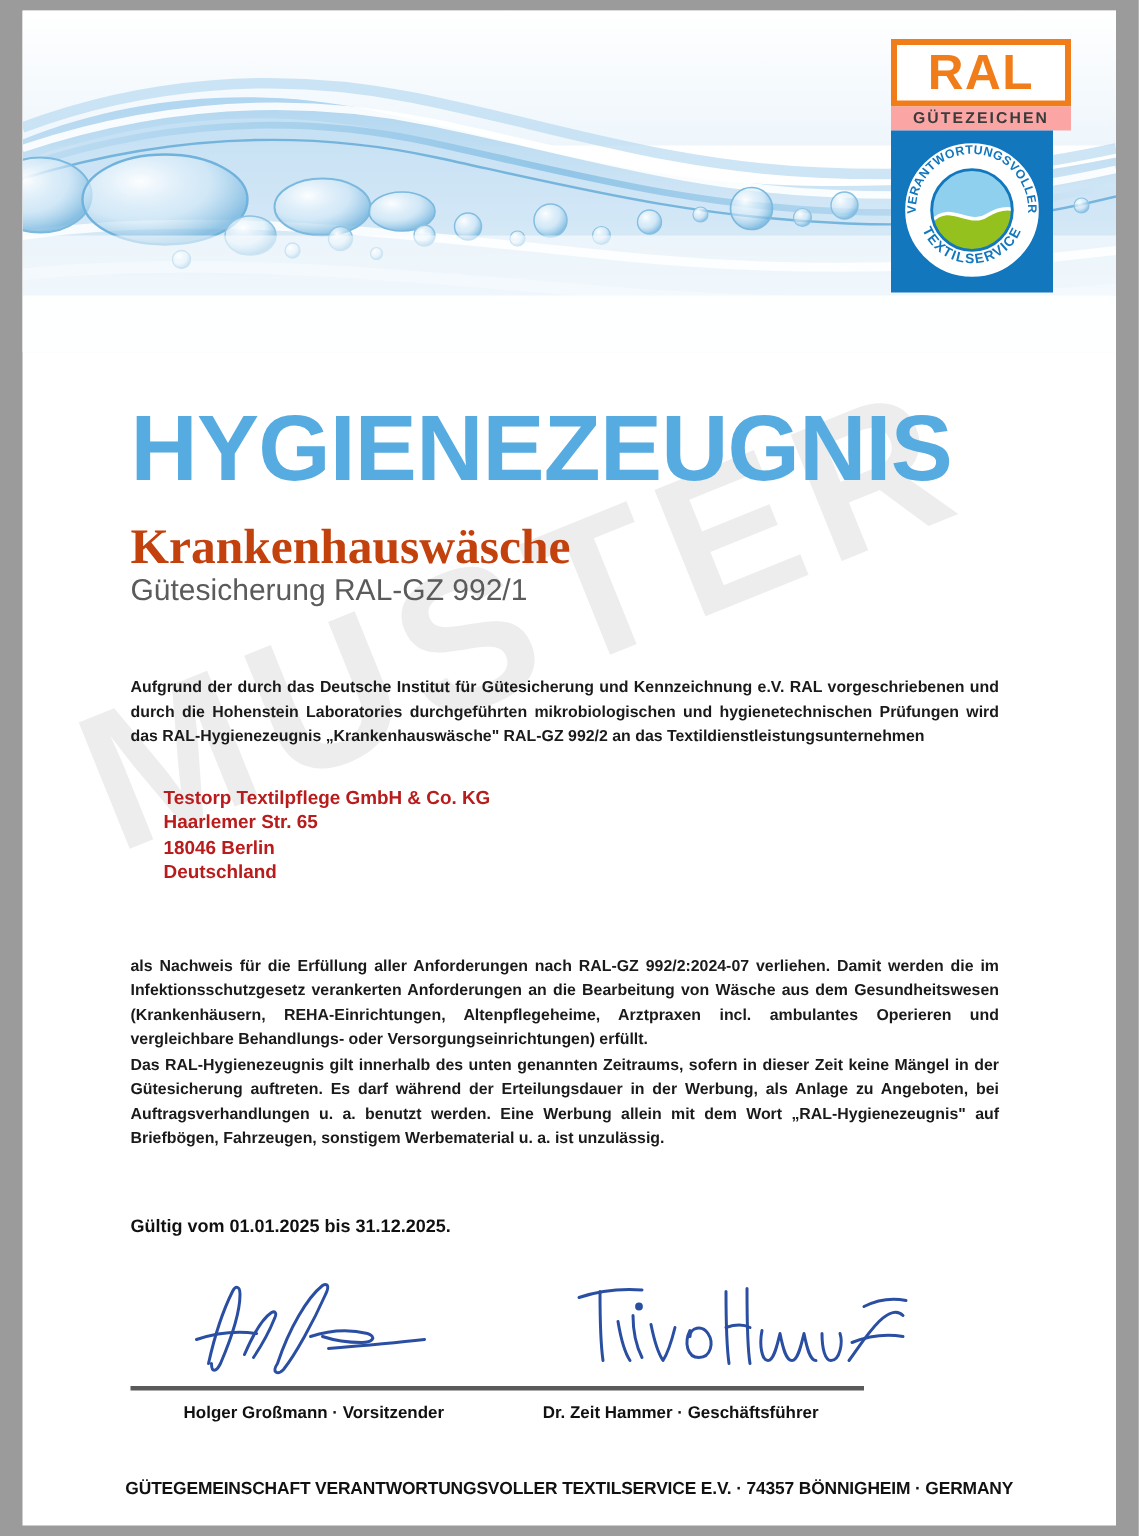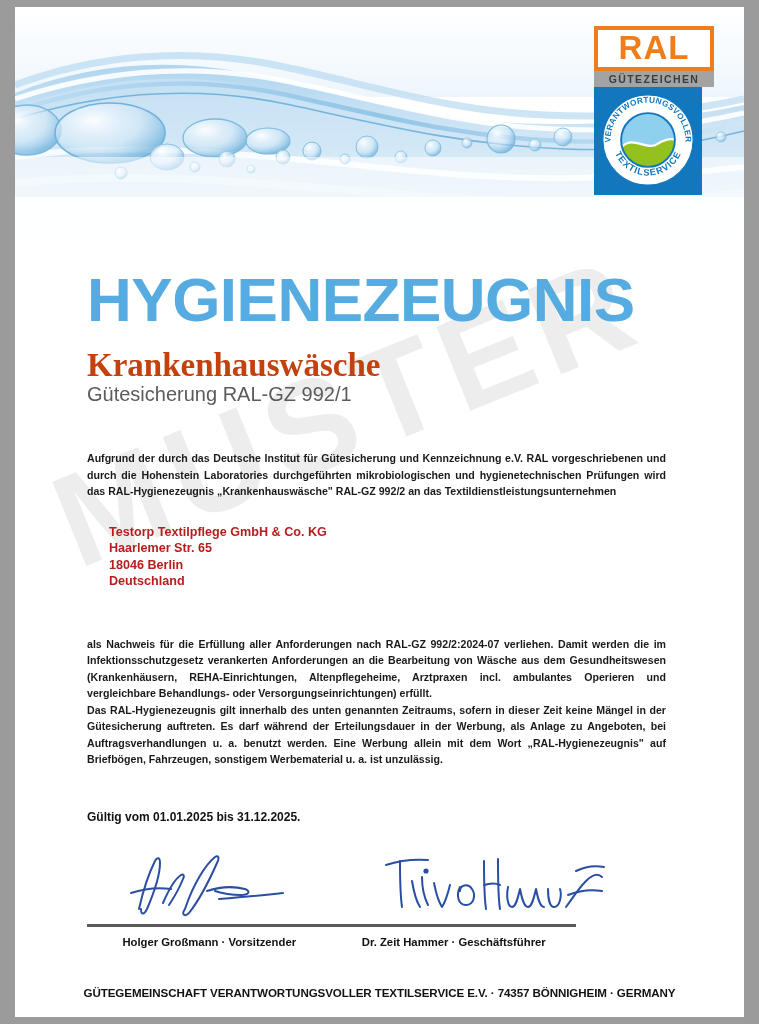--- a/index.html
+++ b/index.html
@@ -54,21 +54,21 @@
   }
   .ral-word {
     font-family: "Liberation Sans", sans-serif;
     font-weight: bold;
     font-size: 33px;
     line-height: 34px;
     letter-spacing: 1px;
     color: #f07d1a;
   }
   .ral-sub {
-    background: #a3a3a3;
+    background: #fca5a5;
     text-align: center;
     font-family: "Liberation Sans", sans-serif;
     font-weight: bold;
     font-size: 10.5px;
     letter-spacing: 1.4px;
     color: #3b3b3b;
     padding: 2px 0 2px 0;
   }
   .ral-blue {
     background: #1277bd;

